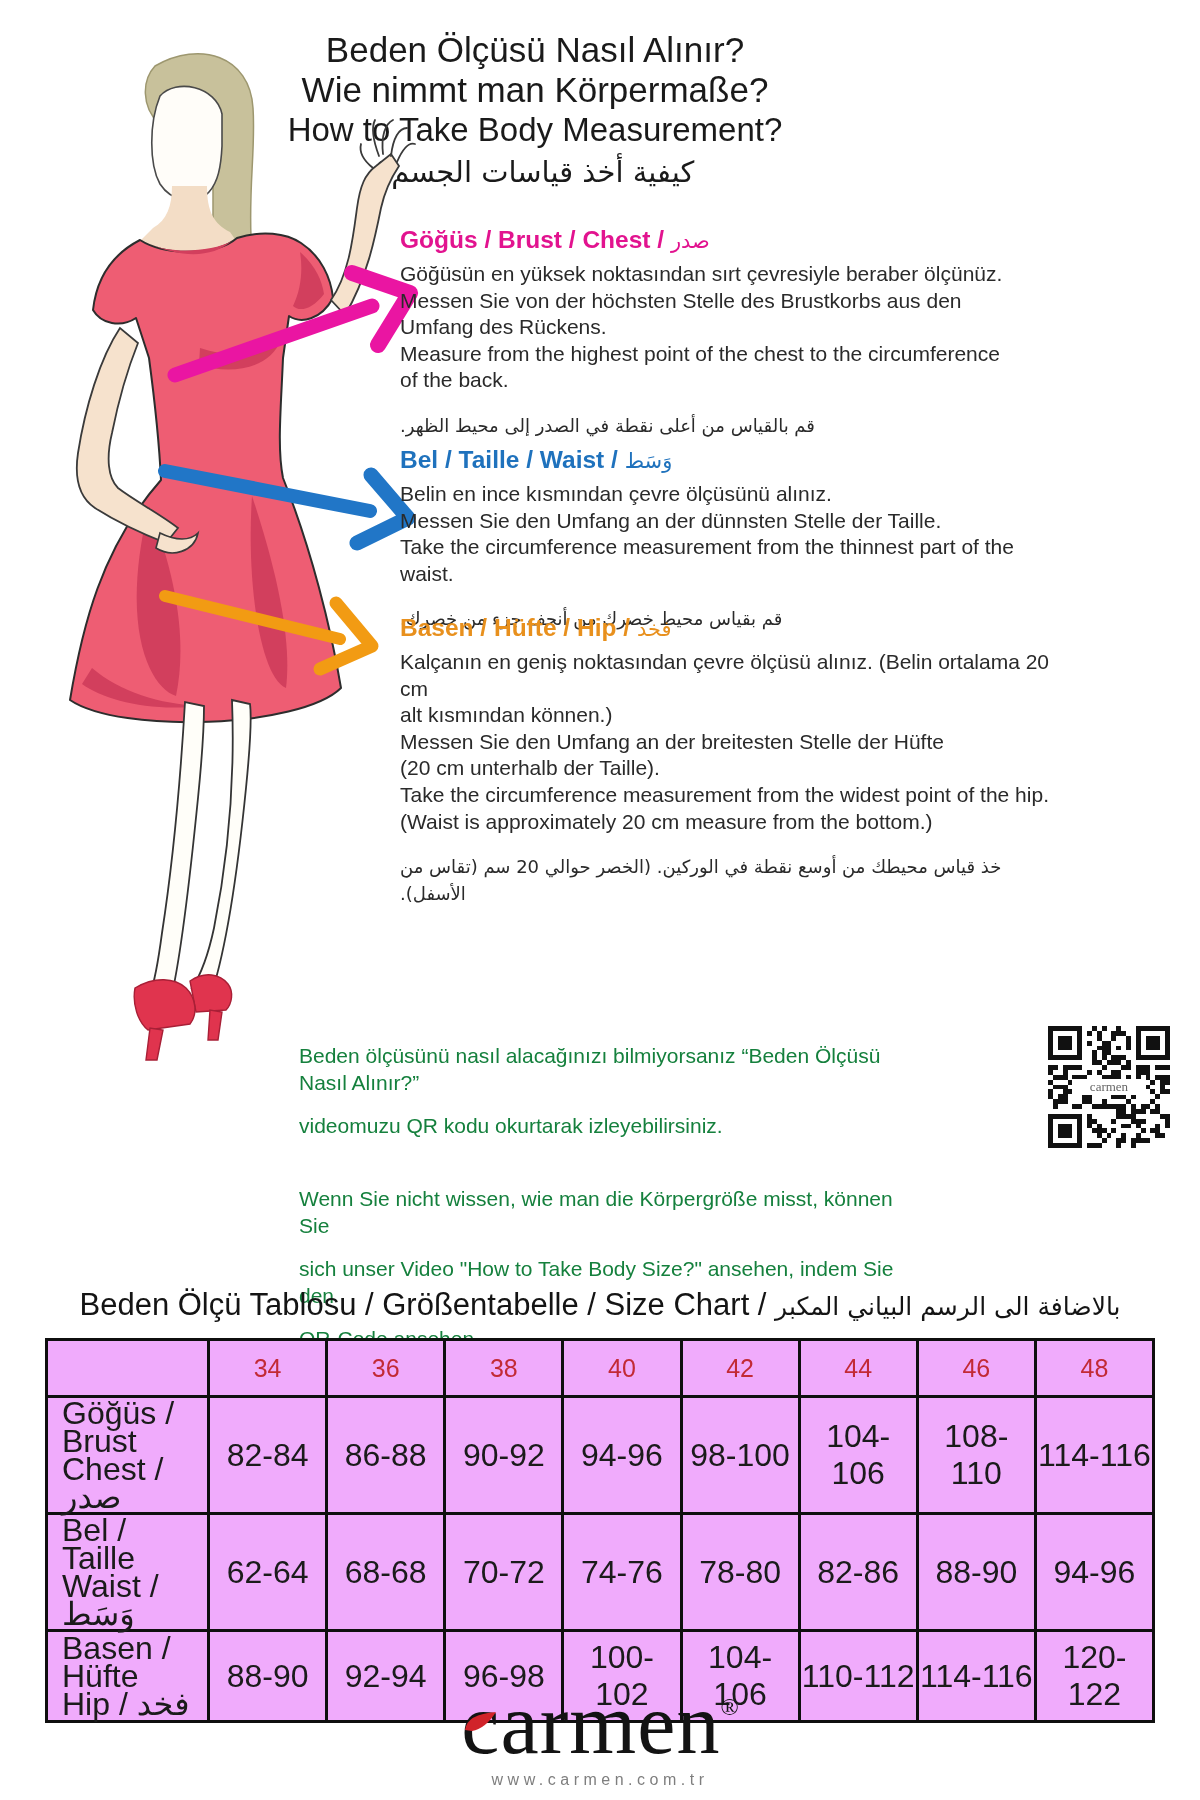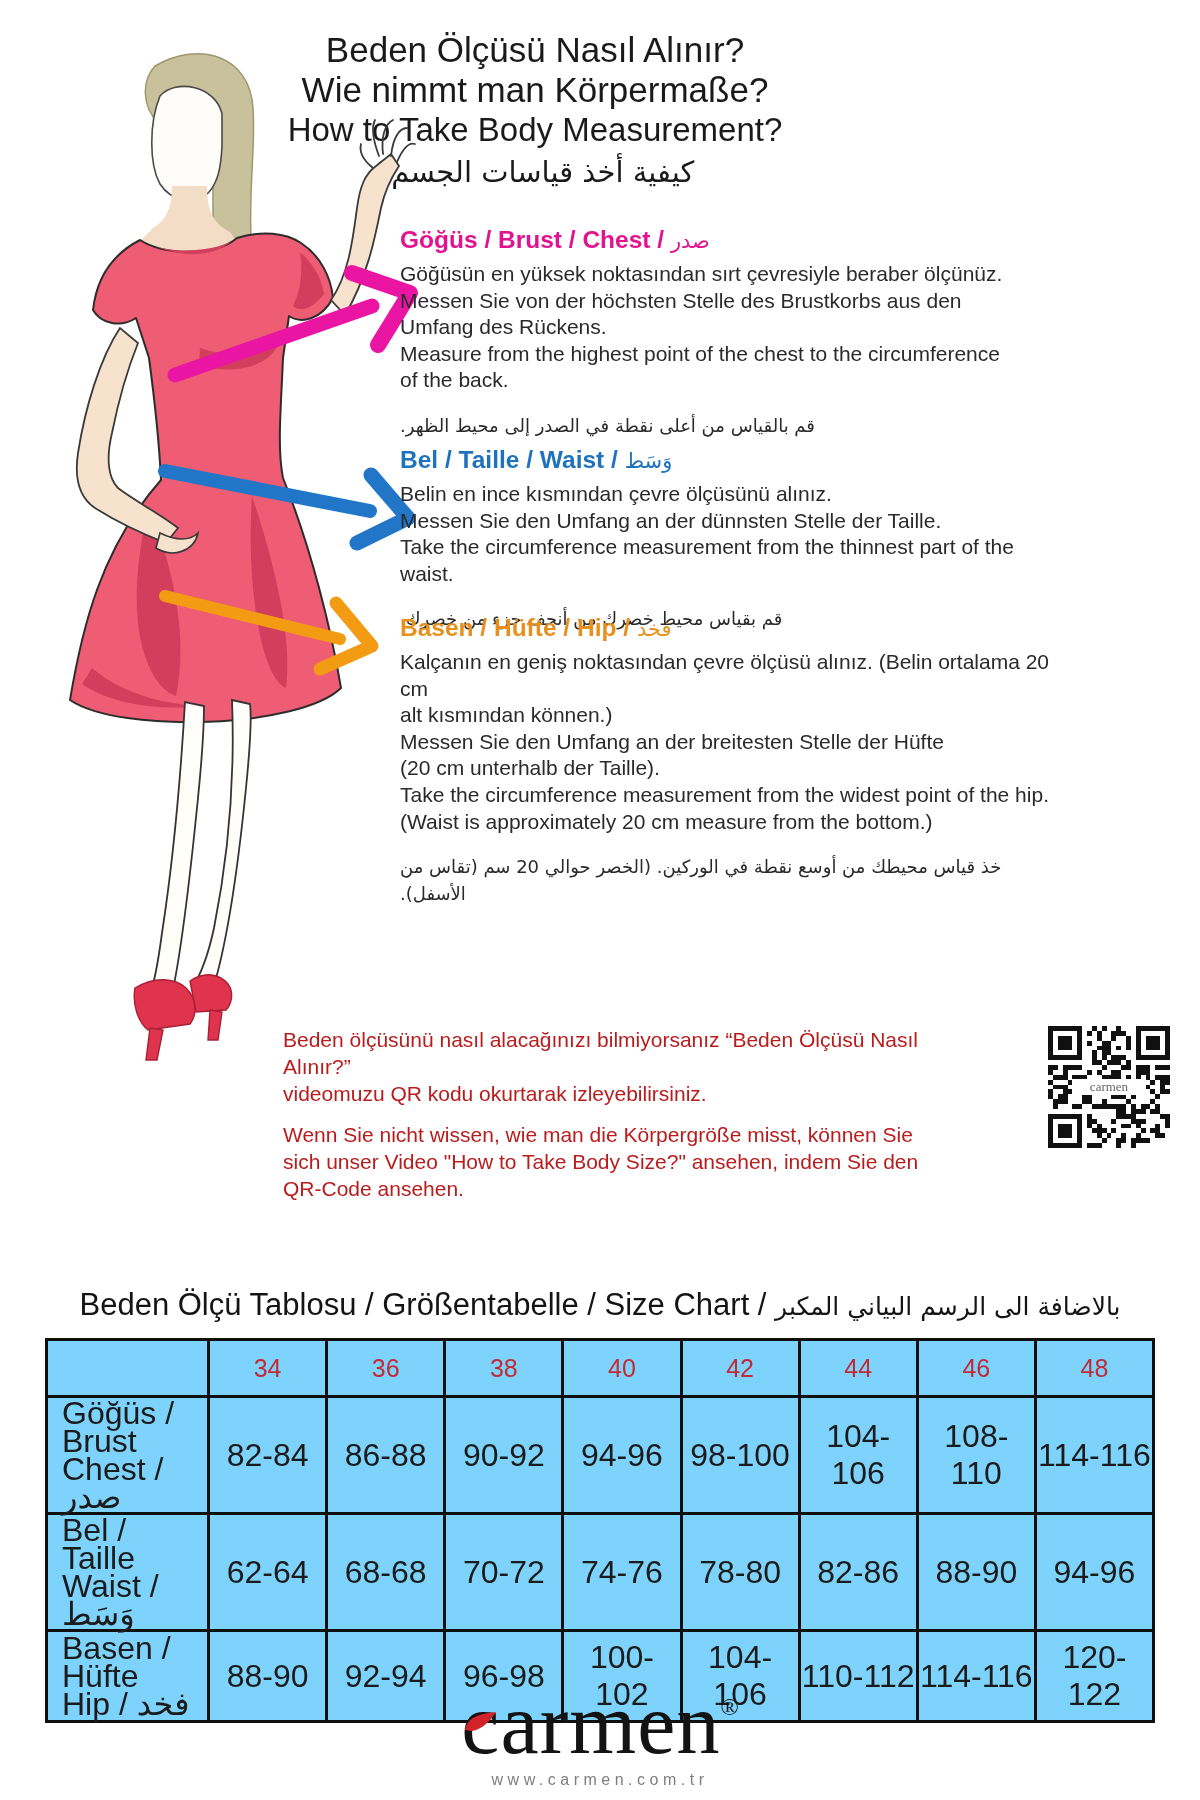--- a/index.html
+++ b/index.html
@@ -19,31 +19,31 @@
   .sec h3{margin:0 0 6px 0;font-size:24.5px;font-weight:bold;line-height:28px;}
   .sec h3 .h-ar{font-family:"DejaVu Sans",sans-serif;font-size:21px;font-weight:normal;}
   .sec .ln{margin:0;font-size:21px;line-height:26.6px;color:#2a2a2a;}
   .sec .ln-ar{font-family:"DejaVu Sans",sans-serif;font-size:18px;line-height:27px;
               direction:rtl;text-align:left;color:#2a2a2a;}
   .sec-chest h3{color:#e2138f;}
   .sec-waist h3{color:#1f72bd;}
   .sec-hip h3{color:#e8901d;}
   
   .qr-text{position:absolute;left:283px;top:1026px;width:660px;}
-  .qr-text .ln{margin:0;font-size:21px;line-height:27px;color:#b91c1c;}
+  .qr-text .ln{margin:16px;font-size:21px;line-height:27px;color:#15803d;}
   .qr-text .gap{height:14px;}
   .qr-box{position:absolute;left:1048px;top:1026px;width:122px;height:122px;}
   
   .chart-title{position:absolute;left:0;top:1256px;width:1200px;text-align:center;
                font-size:31px;color:#141414;margin-top:31px;}
   .chart-title .h-ar{font-family:"DejaVu Sans",sans-serif;font-size:25px;}
   table.size{position:absolute;left:45px;top:1338px;width:1110px;
              border-collapse:collapse;table-layout:fixed;}
   table.size td{border:3px solid #0f0f0f;text-align:center;vertical-align:middle;
-                background:#7dd3fc;}
+                background:#f0abfc;}
   table.size tr.hdr td{height:52px;font-size:25px;color:#c22a35;}
   table.size tr.data td{height:86px;font-size:32px;color:#1b1b1b;}
   td.rowlabel{text-align:left !important;padding-left:14px;font-size:22px;line-height:28px;}
   tr.r-chest td.rowlabel{color:#c0399b;}
   tr.r-waist td.rowlabel{color:#2b74bb;}
   tr.r-hip td.rowlabel{color:#d89a33;}
   
   .footer{position:absolute;left:0;top:1664px;width:1200px;text-align:center;}
   .logo{position:relative;display:inline-block;font-family:"Liberation Serif",serif;
         font-size:86px;line-height:86px;color:#131313;letter-spacing:1px;}

